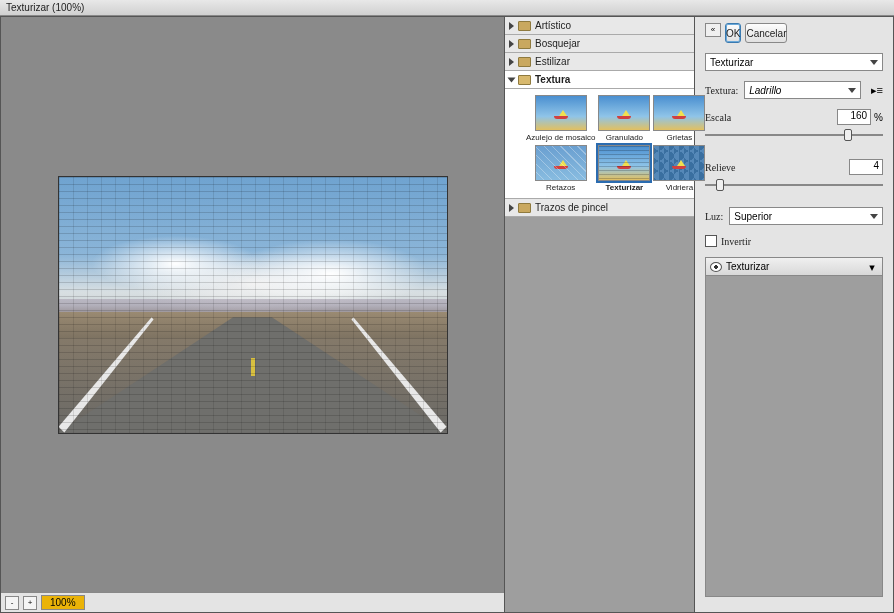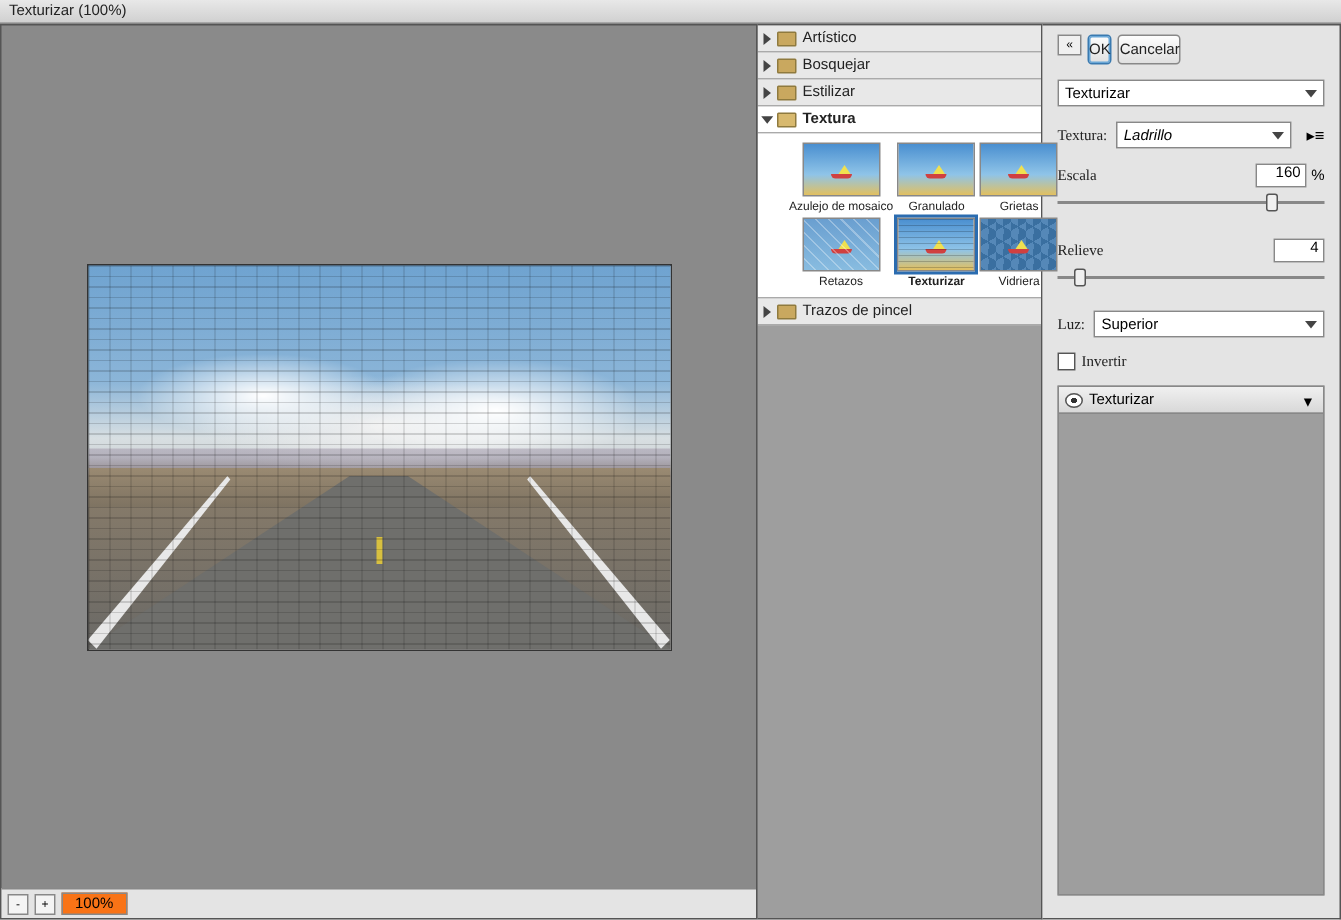--- a/index.html
+++ b/index.html
@@ -27,21 +27,21 @@
 .road-line-r { position:absolute; right:0; bottom:0; width:50%; height:45%; background:#e8e8e8;
   clip-path: polygon(100% 95%, 97% 100%, 51% 2%, 52% 0%);}
 .center-line { position:absolute; left:49.5%; bottom:22%; width:4px; height:18px; background:#d8c040;}
 .brick-overlay { position:absolute; inset:0; background:
   repeating-linear-gradient(to bottom, rgba(0,0,0,0.15) 0 1px, transparent 1px 7px),
   repeating-linear-gradient(to right, rgba(0,0,0,0.1) 0 1px, transparent 1px 14px);
   mix-blend-mode: multiply; }
 
 .preview-footer { height: 20px; background: #e4e4e4; border-top: 1px solid #888; display: flex; align-items: center; padding: 0 4px; gap: 4px; }
 .footer-btn { width: 14px; height: 14px; border: 1px solid #888; background: #f4f4f4; display:inline-block; font-size:8px; text-align:center; line-height:12px;}
-.zoom-box { border:1px solid #888; background:#f97316; padding:1px 8px; }
+.zoom-box { border:1px solid #888; background:#eab308; padding:1px 8px; }
 
 .filter-pane { width: 190px; background: #9e9e9e; border: 1px solid #555; border-left: none; display:flex; flex-direction:column; }
 .cat-row { height: 18px; background: #e8e8e8; border-bottom: 1px solid #aaa; display:flex; align-items:center; padding:0 4px; gap:4px; cursor:pointer;}
 .cat-row.expanded { background:#fff;}
 .tri { width:0;height:0;border-top:4px solid transparent;border-bottom:4px solid transparent;border-left:5px solid #444; display:inline-block;}
 .tri.open { transform: rotate(90deg);}
 .folder-icon { width:13px; height:10px; background:#c9a85f; border:1px solid #8f7a3e; border-radius:1px;}
 .folder-icon.open { background:#d8b96e;}
 .cat-label { color:#222; }
 .cat-label.bold { font-weight:bold;}

